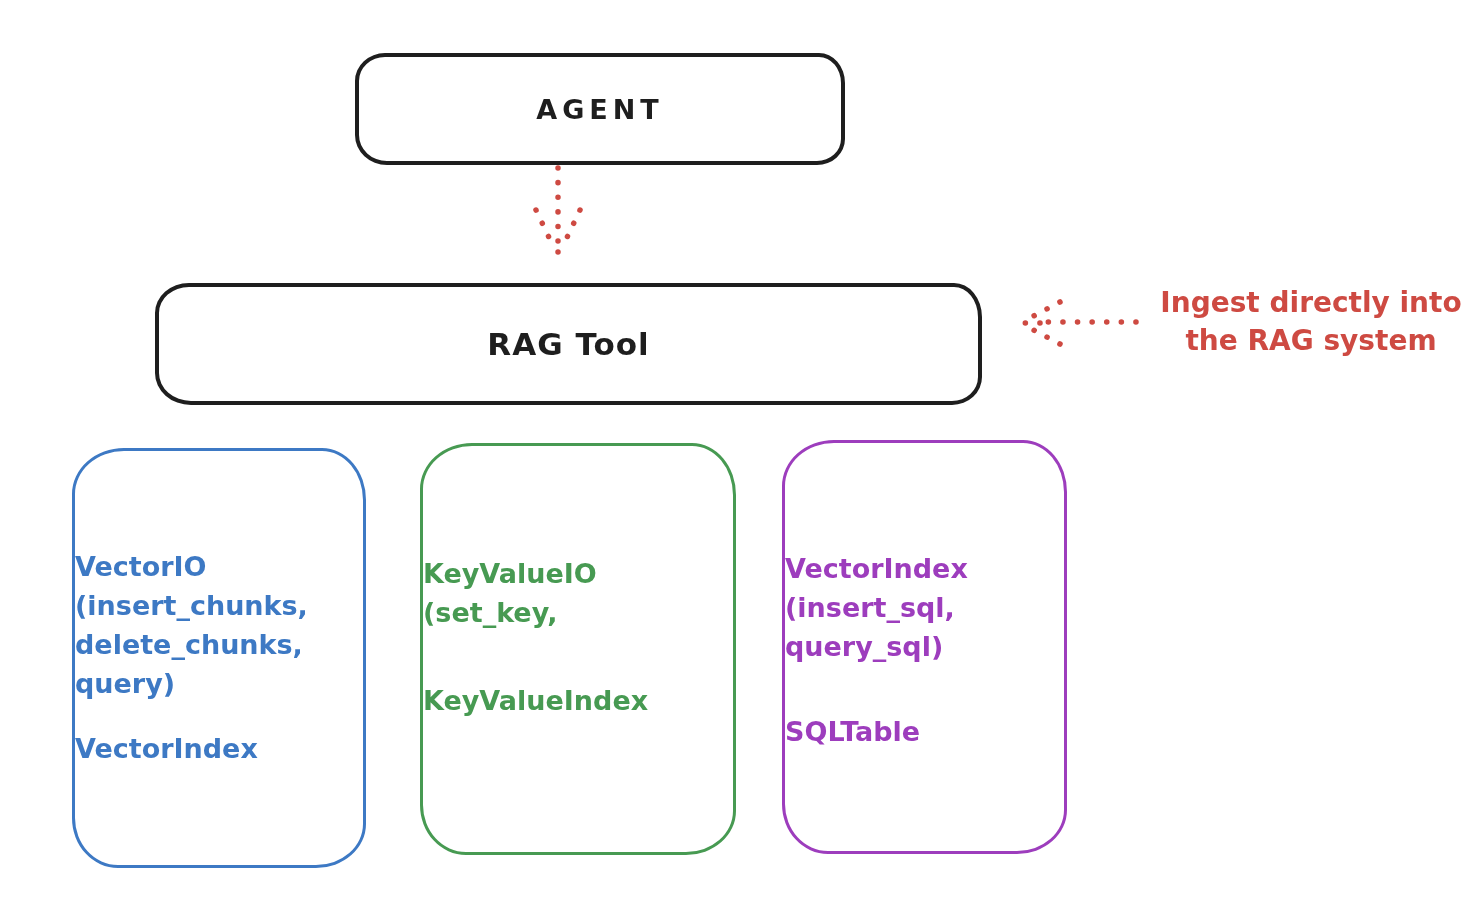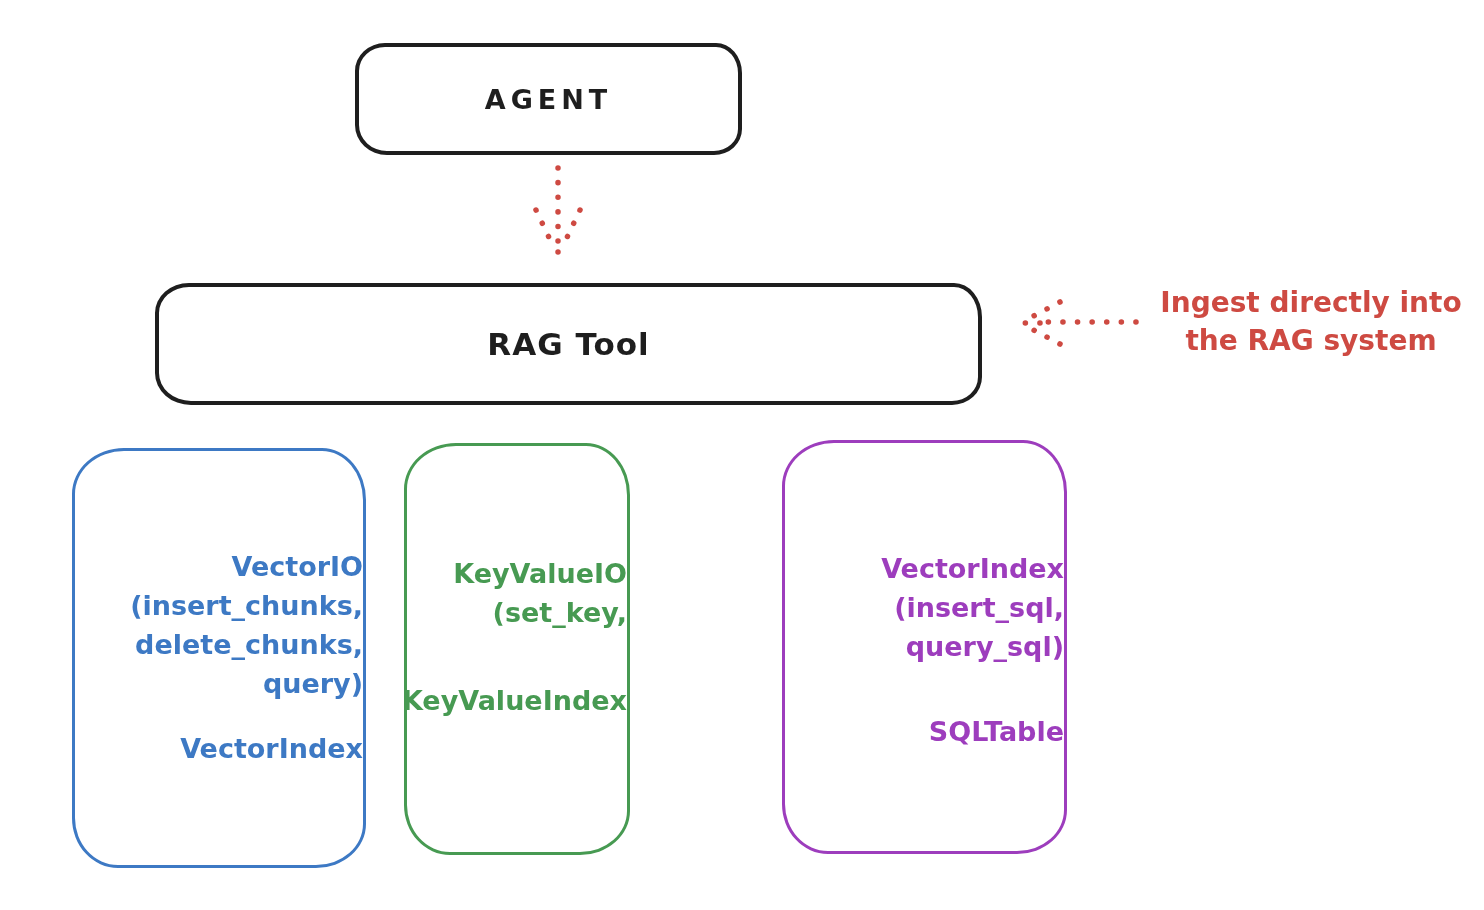--- a/index.html
+++ b/index.html
@@ -18,53 +18,53 @@
     position: absolute;
     box-sizing: border-box;
     display: flex;
     align-items: center;
     justify-content: center;
     color: var(--c-ink, #1e1e1e);
     border: 4px solid var(--c-ink, #1e1e1e);
     background: transparent;
   }
   .agent-node {
-    left: 355px; top: 43px; width: 387px; height: 112px;
+    left: 355px; top: 53px; width: 490px; height: 112px;
     border-radius: 30px 26px 28px 32px / 28px 30px 26px 30px;
     font-size: 27px; font-weight: bold; letter-spacing: 5px;
   }
   .rag-node {
     left: 155px; top: 283px; width: 827px; height: 122px;
     border-radius: 34px 28px 30px 36px / 30px 34px 28px 32px;
     font-size: 31px; font-weight: bold; letter-spacing: 1px;
   }
 
   
   .storage-box {
     position: absolute;
     box-sizing: border-box;
     border-style: solid;
     border-width: 3.5px;
     border-radius: 52px 44px 50px 46px / 46px 52px 44px 50px;
     display: flex;
     flex-direction: column;
-    align-items: flex-end;
+    align-items: flex-start;
     text-align: center;
     font-size: 27px;
     font-weight: bold;
     line-height: 39px;
     background: transparent;
   }
   .box-blue {
     left: 72px; top: 448px; width: 294px; height: 420px;
     color: var(--c-blue, #3d79c4); border-color: var(--c-blue, #3d79c4);
     padding-top: 96px;
   }
   .box-green {
-    left: 404px; top: 443px; width: 226px; height: 412px;
+    left: 420px; top: 443px; width: 316px; height: 412px;
     color: var(--c-green, #479a52); border-color: var(--c-green, #479a52);
     padding-top: 108px;
   }
   .box-purple {
     left: 782px; top: 440px; width: 285px; height: 414px;
     color: var(--c-purple, #9d3dbd); border-color: var(--c-purple, #9d3dbd);
     padding-top: 106px;
   }
   .io-line { white-space: nowrap; }
   .index-label { white-space: nowrap; }

